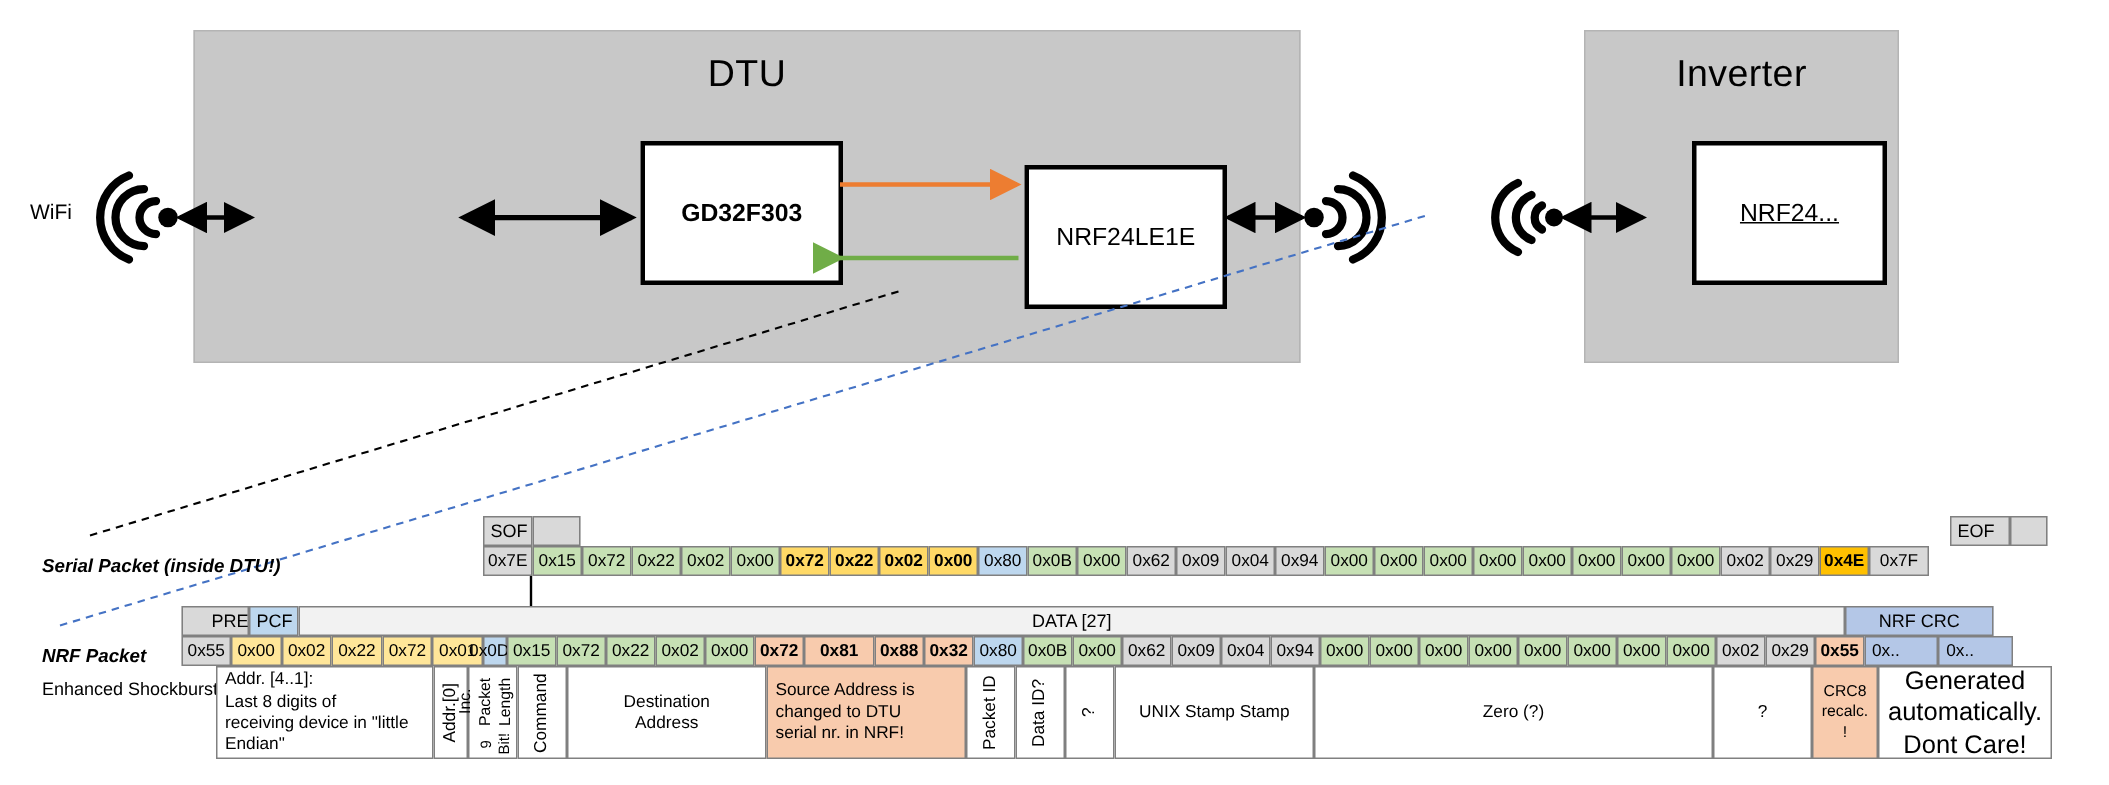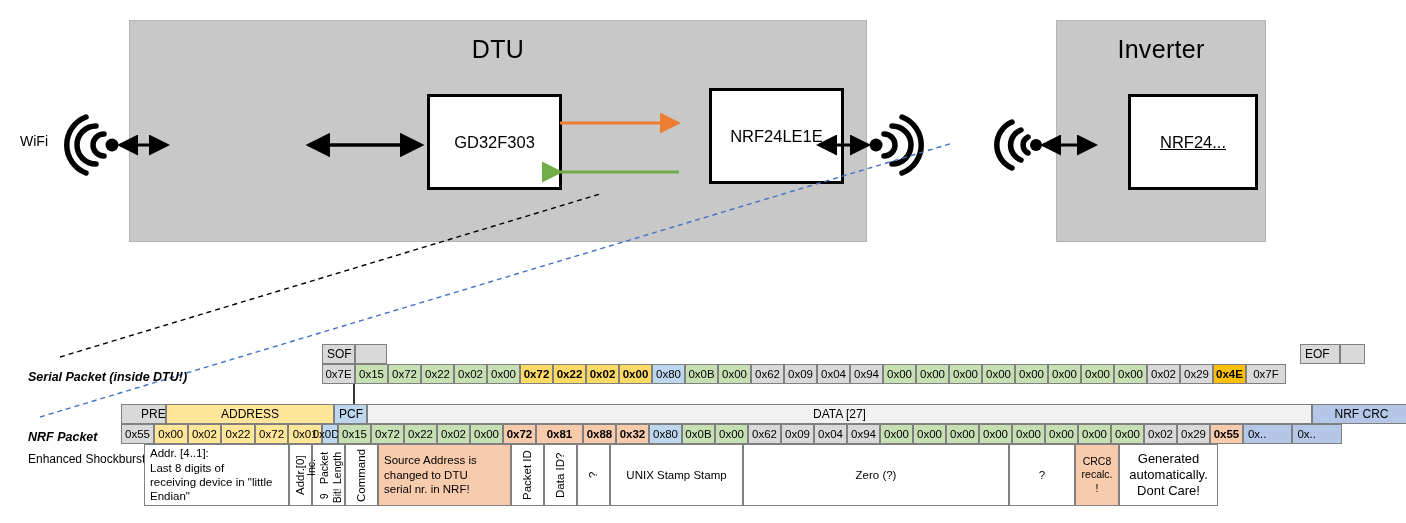--- a/index.html
+++ b/index.html
@@ -52,24 +52,24 @@
 </style>
 </head>
 <body>
 
 <div id="diagram">
 
   <div class="encl" style="left:129px;top:20px;width:736px;height:220px;">
     <div class="encl-title">DTU</div>
   </div>
 
-  <div class="chip" style="left:427px;top:94px;width:129px;height:90px;">
+  <div class="chip" style="left:427px;top:94px;width:129px;height:90px;font-weight:bold;">
     <span>GD32F303</span>
   </div>
-  <div class="chip" style="left:683px;top:88px;width:129px;height:90px;margin-left:26px;">
+  <div class="chip" style="left:683px;top:110px;width:129px;height:90px;">
     <span>NRF24LE1E</span>
   </div>
 
   <div class="wifi-label" style="left:20px;top:133px;">WiFi</div>
 
   <div class="encl" style="left:1056px;top:20px;width:208px;height:220px;">
     <div class="encl-title">Inverter</div>
   </div>
   <div class="chip" style="left:1128px;top:94px;width:124px;height:90px;text-decoration:underline;">
     <span>NRF24...</span>
@@ -173,23 +173,22 @@
         <div class="cell b-green" style="width: 33px;">0x00</div>
         <div class="cell b-gray" style="width: 33px;">0x02</div>
         <div class="cell b-gray" style="width: 33px;">0x29</div>
         <div class="cell b-orange bold" style="width: 33px;">0x4E</div>
       </div>
     <div class="cell b-gray" style="width:40px;">0x7F</div>
   </div>
 
   <div class="cellrow" style="left:121px;top:64px;">
     <div class="cell hdr b-gray" style="width:45px;justify-content:flex-start;padding-left:19px;">PRE</div>
-    <div class="cell hdr b-addr" style="width:168px;">ADDRESS</div>
     <div class="cell hdr b-pcf" style="width:33px;justify-content:flex-start;padding-left:4px;">PCF</div>
-    <div class="cell hdr b-lite" style="width:945px;">DATA [27]</div>
+    <div class="cell hdr b-lite" style="width:1031px;">DATA [27]</div>
     <div class="cell hdr b-crc" style="width:99px;">NRF CRC</div>
   </div>
 
   <div class="cellrow" style="left:121px;top:84px;">
     <div class="cell b-gray" style="width:33px;">0x55</div>
     <div id="nrf-address" style="display:flex;">
         <div class="cell b-addr" style="width: 33.6px;">0x00</div>
         <div class="cell b-addr" style="width: 33.6px;">0x02</div>
         <div class="cell b-addr" style="width: 33.6px;">0x22</div>
         <div class="cell b-addr" style="width: 33.6px;">0x72</div>
@@ -238,33 +237,34 @@
 
     <div class="desc rot" style="width:23px;">Addr.[0]</div>
 
     <div class="desc rot2" style="width:33px;">
       <span style="writing-mode:vertical-rl;font-size:10px;">9 Bit!</span>
       <span style="writing-mode:vertical-rl;font-size:10.5px;">Inc. Packet Length</span>
     </div>
 
     <div class="desc rot" style="width:33px;">Command</div>
 
+    <div class="desc" style="width:133px;">Destination Address</div>
 
     <div class="desc b-salmon" style="width:133px;background:#f8cbad;justify-content:flex-start;
                 text-align:left;padding-left:5px;">Source Address is changed to DTU serial nr. in NRF!</div>
 
     <div class="desc rot" style="width:33px;">Packet ID</div>
 
     <div class="desc rot" style="width:33px;">Data ID?</div>
 
     <div class="desc rot" style="width:33px;">?</div>
 
     <div class="desc" style="width:133px;">UNIX Stamp Stamp</div>
 
     <div class="desc" style="width:266px;">Zero (?)</div>
 
     <div class="desc" style="width:66px;">?</div>
 
     <div class="desc" style="width:44px;background:#f8cbad;font-size:10.5px;">CRC8 recalc. !</div>
 
-    <div class="desc" style="width:99px;font-size:13px;">Generated automatically. Dont Care!</div>
+    <div class="desc" style="width:116px;font-size:17px;">Generated automatically. Dont Care!</div>
   </div>
 </div>
 
 </body></html>

